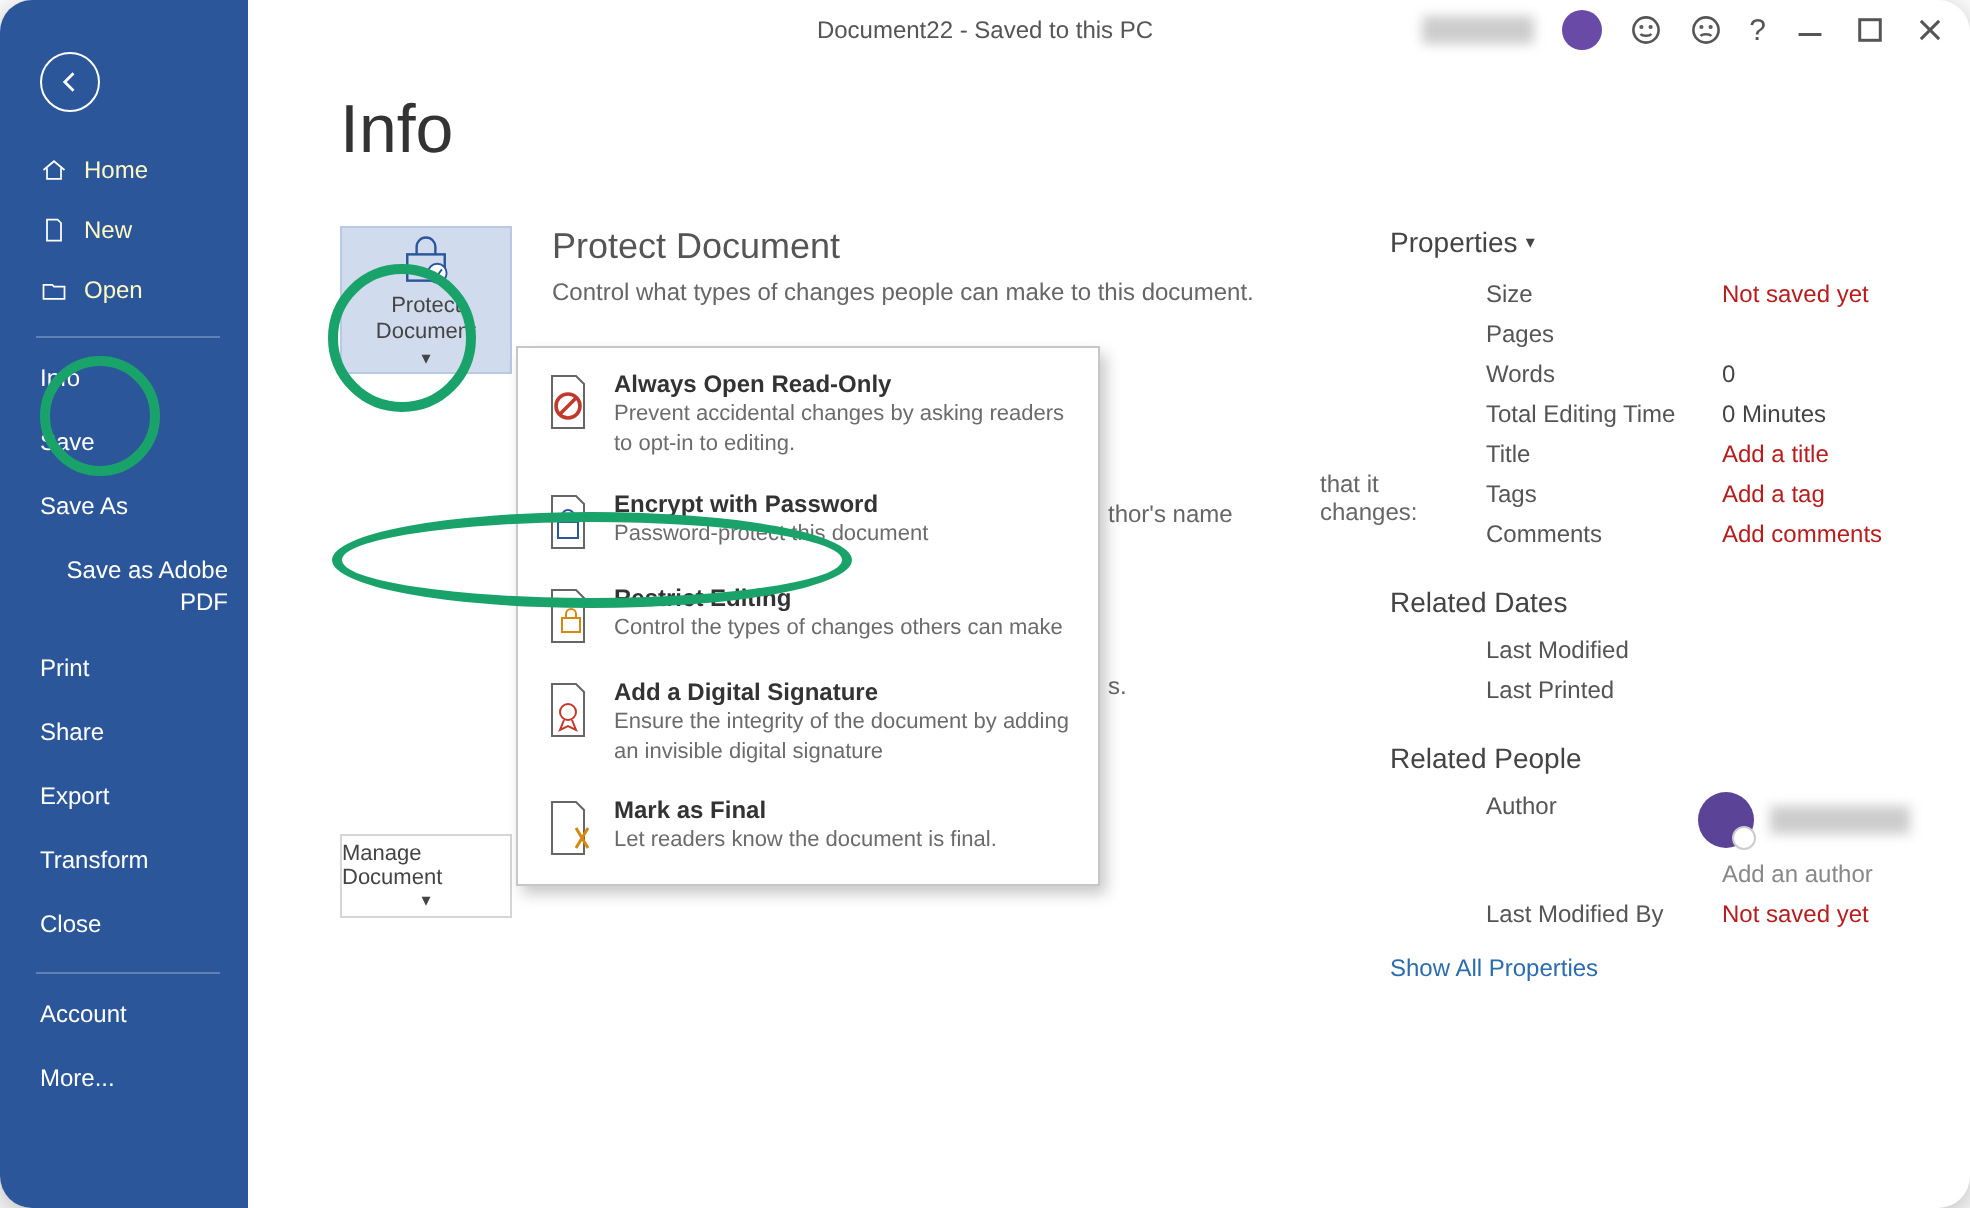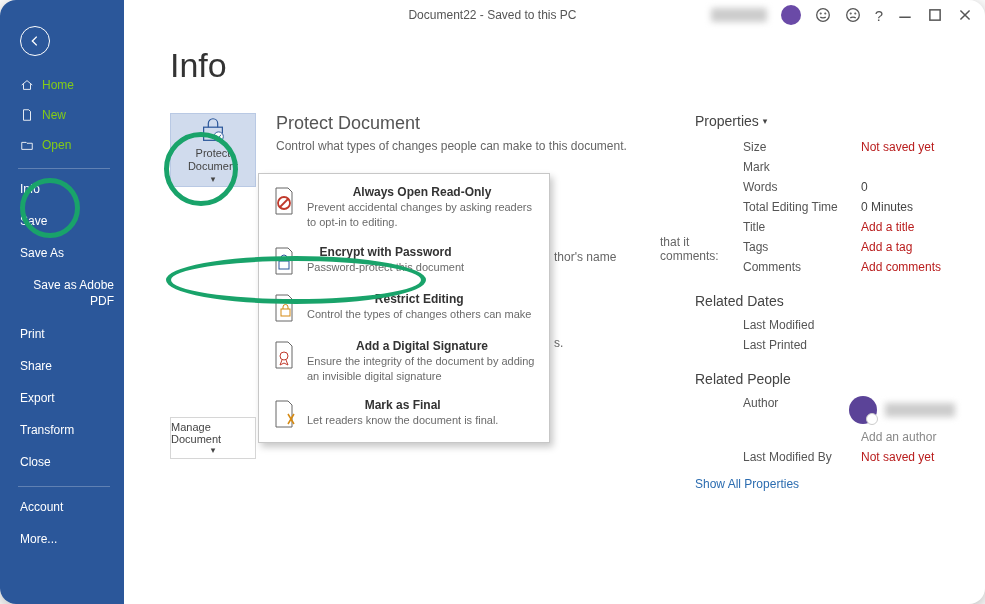--- a/index.html
+++ b/index.html
@@ -8,21 +8,21 @@
   .titlebar-title { position: absolute; left: 50%; transform: translateX(-50%); font-size: 12px; color: #555; }
   .titlebar-right { position: absolute; right: 12px; top: 0; height: 30px; display: flex; align-items: center; gap: 14px; }
   .user-blur { width: 56px; height: 14px; background: #ccc; border-radius: 2px; filter: blur(3px); }
   .user-avatar { width: 20px; height: 20px; border-radius: 50%; background: #6a4aa7; }
   .tb-icon { width: 16px; height: 16px; stroke: #555; fill: none; stroke-width: 1.3; cursor: pointer; display:flex; align-items:center; justify-content:center;}
   .tb-text { font-size: 15px; color:#555; cursor:pointer; }
 
   .sidebar { position: absolute; left: 0; top: 0; bottom: 0; width: 124px; background: #2b579a; color: #fff; padding-top: 18px; }
   .back-circle { width: 30px; height: 30px; border: 1.5px solid #fff; border-radius: 50%; margin: 8px 0 14px 20px; display:flex; align-items:center; justify-content:center; cursor:pointer;}
   .back-circle svg { width: 14px; height: 14px; stroke:#fff; fill:none; }
-  .nav-item { display:flex; align-items:center; gap:8px; font-size: 12px; padding: 8px 10px 8px 20px; color:#84cc16; cursor:pointer; }
+  .nav-item { display:flex; align-items:center; gap:8px; font-size: 12px; padding: 8px 10px 8px 20px; color:#fef9c3; cursor:pointer; }
   .nav-link { font-size:12px; padding: 9px 10px 9px 20px; color:#fff; cursor:pointer; }
   .nav-line { border-top:1px solid rgba(255,255,255,.25); margin: 8px 14px 4px 18px; }
   .nav-icon { width: 14px; height: 14px; stroke:#fff; fill:none; display:flex;}
 
   .content { position:absolute; left:124px; right:0; top:30px; bottom:0; padding: 16px 30px 0 46px; overflow:hidden; }
   .page-title { font-size: 34px; font-weight:300; color:#333; margin-bottom: 28px; }
 
   .main-columns { display:flex; gap: 40px; }
   .left-col { flex: 1; position:relative; }
   .right-col { width: 260px; font-size: 12px; color:#444; }
@@ -30,21 +30,21 @@
   .section { display:flex; gap: 20px; margin-bottom: 8px; }
   .big-button { width: 86px; height: 74px; border: 1px solid #d6d6d6; background: #fafafa; display:flex; flex-direction:column; align-items:center; justify-content:center; gap:2px; font-size:11px; color:#444; cursor:pointer; text-align:center; line-height:1.15;}
   .big-button.highlighted { background: #d0dbed; border-color:#b9c9e4; }
   .big-button svg { width: 30px; height: 30px; }
   .section-text h3 { font-size: 18px; font-weight:400; color:#555; margin-bottom: 4px; }
   .section-text p { font-size: 12px; color:#666; line-height:1.4; }
 
   .dropdown { position:absolute; left:88px; top:60px; width: 292px; background:#fff; border:1px solid #c7c7c7; box-shadow: 3px 4px 7px rgba(0,0,0,.22); padding: 4px 0; z-index:5;}
   .dd-item { display:flex; gap:10px; padding: 7px 12px 8px 12px; cursor:pointer; }
   .dd-icon { width: 26px; height: 32px; flex-shrink:0; }
-  .dd-title { font-size:12px; font-weight:600; color:#333; margin-bottom:1px;text-align:center;}
+  .dd-title { font-size:12px; font-weight:600; color:#333; margin-bottom:1px;}
   .dd-desc  { font-size:11px; color:#6b6b6b; line-height:1.35; }
 
   .stub-text { font-size:12px; color:#666; margin-left: 106px; margin-bottom: 12px; }
 
   .manage-btn { width:86px; height:42px; border:1px solid #d6d6d6; display:flex; flex-direction:column; align-items:center; justify-content:center; font-size:11px; color:#444; margin-top: 230px; cursor:pointer;}
 
   .prop-header { font-size:14px; color:#444; margin-bottom:8px; cursor:pointer; display:flex; align-items:center; gap:4px;}
   .prop-row { display:flex; justify-content:flex-start; gap:10px; font-size:12px; padding:3px 0; }
   .prop-label { width:108px; color:#555;margin-left:48px; }
   .prop-value { color:#444; }
@@ -220,42 +220,42 @@
               <path d="M5 3h12l4 4v22H5z" fill="none" stroke="#666"></path>
               <path d="M17 16l6 10M23 16l-6 10" stroke="#d68910" stroke-width="1.5"></path>
             </svg>
           <div>
               <div class="dd-title">Mark as Final</div>
               <div class="dd-desc">Let readers know the document is final.</div>
             </div>
         </div>
       </div>
 
-      <div style="position:absolute; left:384px; top:122px;" class="stub-text">that it comments:</div>
+      <div style="position:absolute; left:384px; top:122px;" class="stub-text">that it changes:</div>
       <div style="position:absolute; left:384px; top:137px; margin:0;" class="stub-text">thor's name</div>
       <div style="position:absolute; left:384px; top:223px; margin:0;" class="stub-text">s.</div>
 
       <div class="manage-btn">
         <span>Manage Document</span>
           <span style="font-size:9px;">▾</span>
       </div>
     </div>
 
     <div class="right-col">
       <div class="prop-header">
           <span>Properties</span>
           <span style="font-size:9px;">▾</span>
         </div>
       <div id="prop-rows">
           <div class="prop-row">
             <span class="prop-label">Size</span>
             <span class="prop-value gray">Not saved yet</span>
           </div>
           <div class="prop-row">
-            <span class="prop-label">Mark</span>
+            <span class="prop-label">Pages</span>
             <span class="prop-value"></span>
           </div>
           <div class="prop-row">
             <span class="prop-label">Words</span>
             <span class="prop-value">0</span>
           </div>
           <div class="prop-row">
             <span class="prop-label">Total Editing Time</span>
             <span class="prop-value">0 Minutes</span>
           </div>

